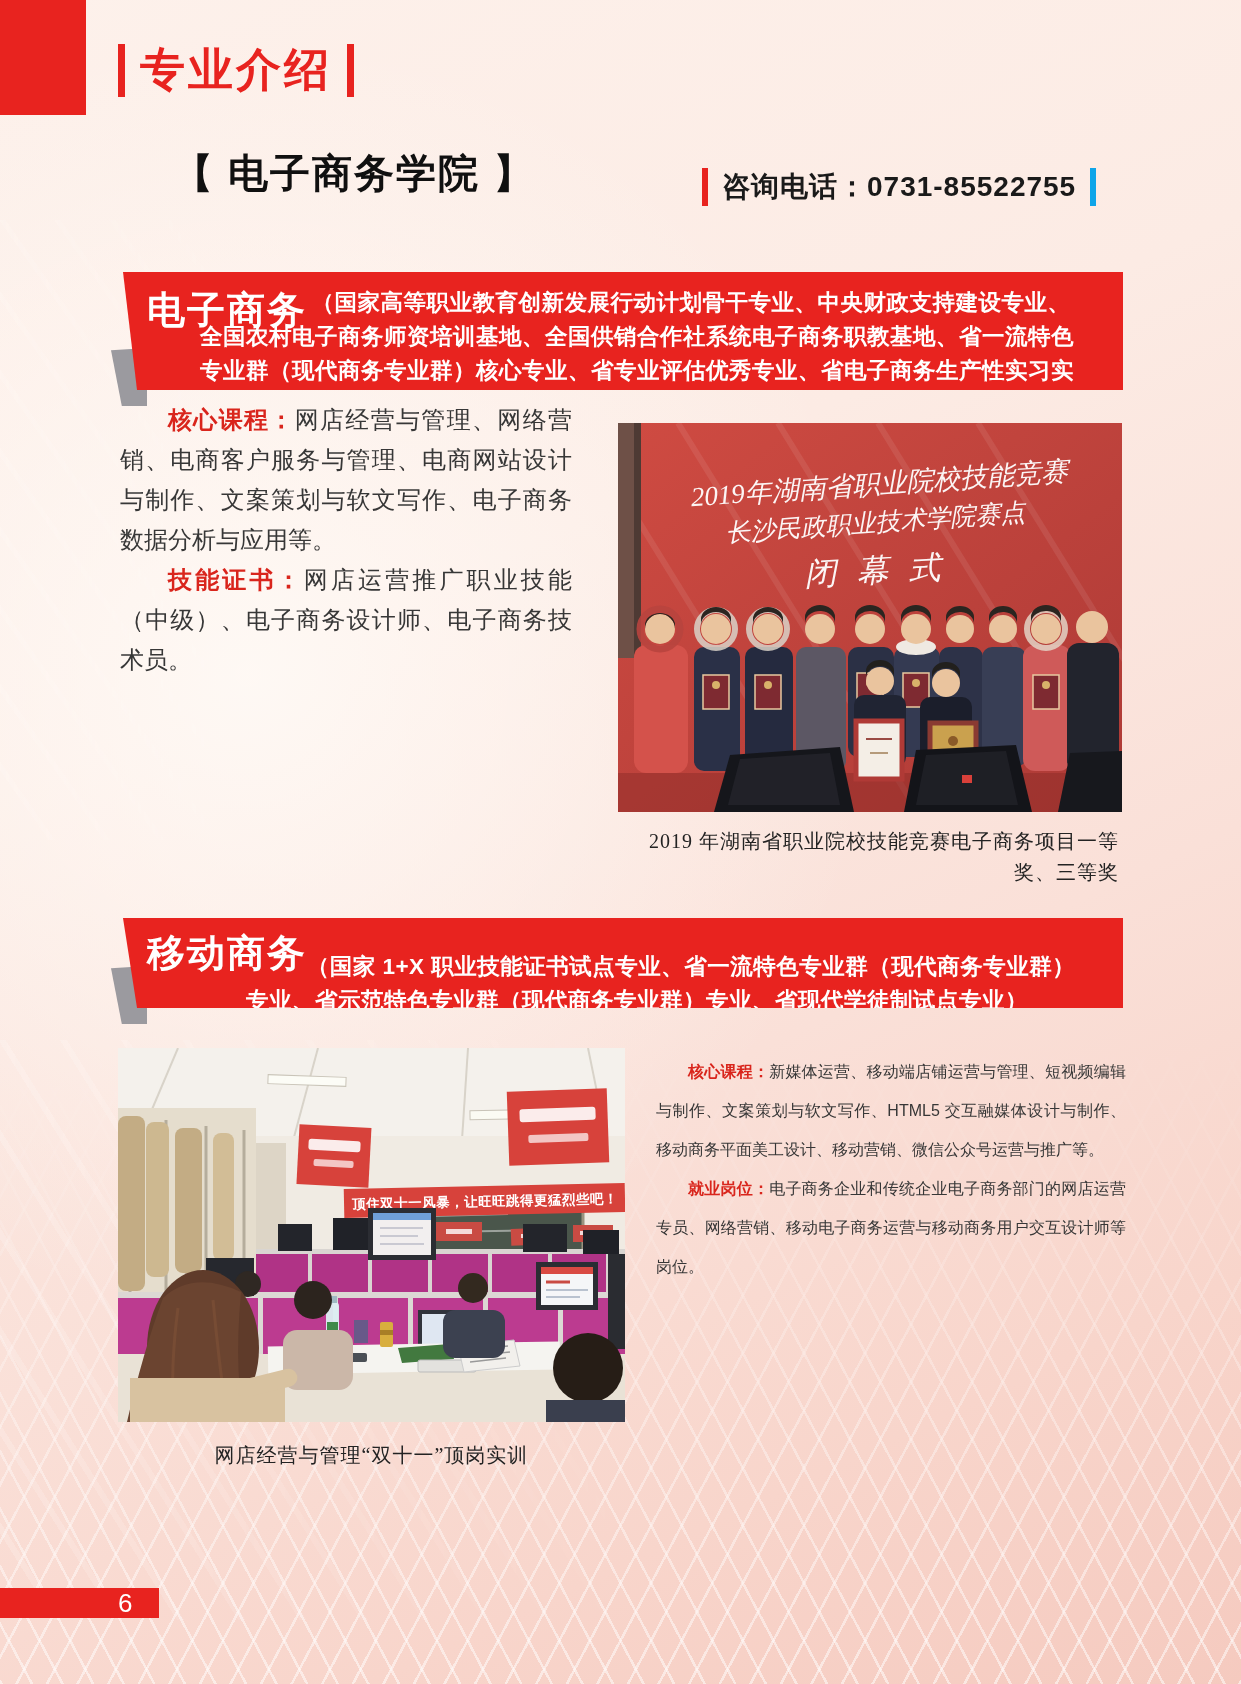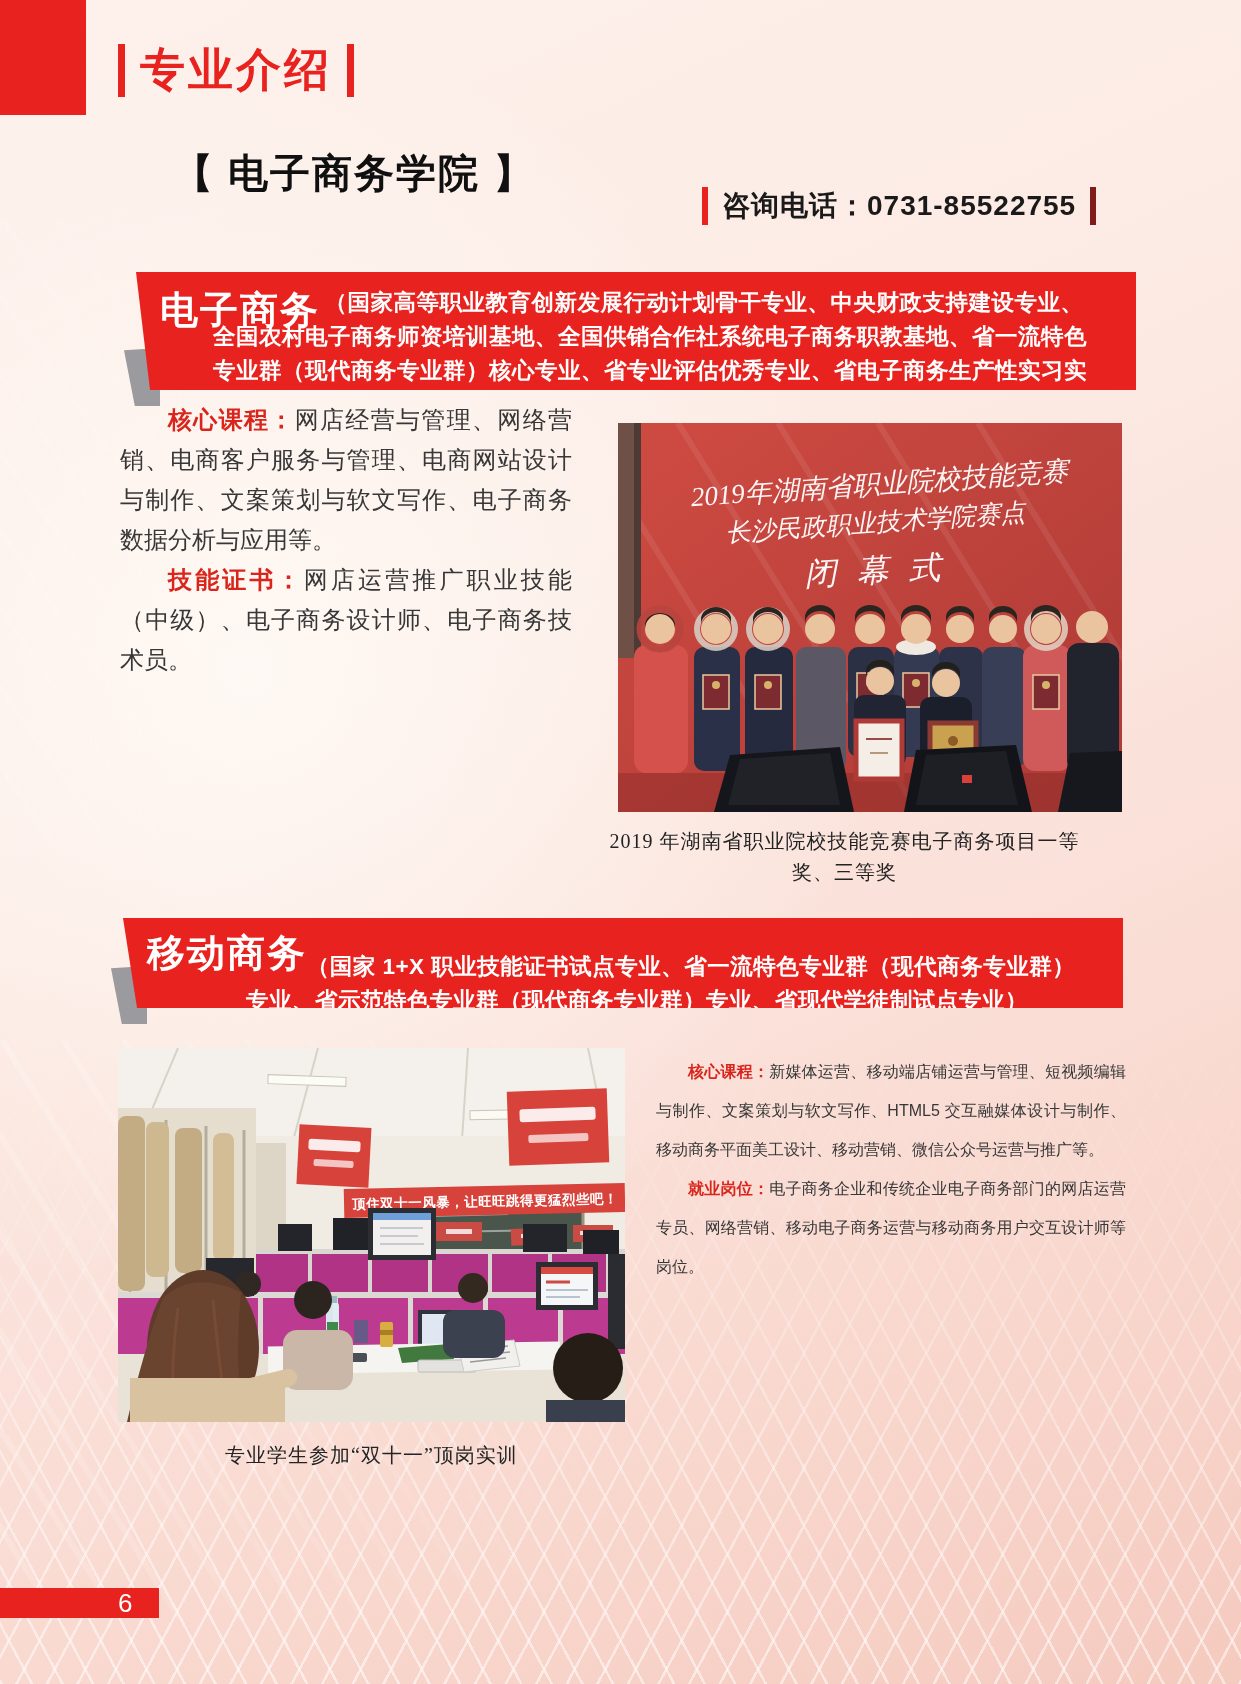--- a/index.html
+++ b/index.html
@@ -35,22 +35,22 @@
   .corner{left:0;top:0;width:86px;height:115px;background:#e8231f;}
   .section-heading{
     left:118px;top:44px;font-size:45px;font-weight:bold;color:#e8231f;letter-spacing:3px;
     border-left:7px solid #e8231f;border-right:7px solid #e8231f;padding:2px 15px;line-height:1.08;
   }
   .page-title{
     left:173px;top:146px;font-family:Liberation Sans, sans-serif;font-weight:bold;font-size:40px;
     color:#101010;letter-spacing:2px;white-space:nowrap;
   }
   .phone{
-    left:702px;top:187px;font-size:28px;font-weight:bold;color:#1a1a1a;white-space:nowrap;
-    border-left:6px solid #e8231f;border-right:6px solid #7f1d1d;padding:3px 14px;line-height:1.15;letter-spacing:1px;
+    left:702px;top:168px;font-size:28px;font-weight:bold;color:#1a1a1a;white-space:nowrap;
+    border-left:6px solid #e8231f;border-right:6px solid #0ea5e9;padding:3px 14px;line-height:1.15;letter-spacing:1px;
   }
   .banner{
     left:123px;width:1000px;background:#e8231f;color:#fff;box-sizing:border-box;
     clip-path:polygon(0 0,100% 0,100% 100%,1.4% 100%);
   }
   .banner-wrap{left:109px;}
   .banner-wrap .fold{
     position:absolute;left:2px;bottom:-16px;width:36px;height:58px;background:#9b9a9f;
     clip-path:polygon(0 4%,100% 0,100% 100%,30% 100%);
   }
@@ -63,21 +63,21 @@
   #banner2{top:0;height:90px;padding-top:32px;}
   .copy{color:#373737;text-align:justify;}
   .copy p{margin:0;text-indent:2em;}
   .copy .lead{color:#d9251c;font-weight:bold;}
   #copy1{left:120px;top:400px;width:452px;font-size:24px;line-height:40px;}
   #copy2{left:656px;top:1052px;width:470px;font-size:16px;line-height:39px;}
   .photo{overflow:hidden;background:#c2423c;}
   #photo1{left:618px;top:423px;width:504px;height:389px;}
   #photo2{left:118px;top:1048px;width:507px;height:374px;background:#e9e2d6;}
   .caption{font-family:"Liberation Serif",serif;color:#232323;font-size:20px;letter-spacing:1px;line-height:31px;}
-  #caption1{left:592px;top:826px;width:505px;text-align:center;}
+  #caption1{left:614px;top:826px;width:505px;text-align:right;}
   #caption2{left:118px;top:1440px;width:507px;text-align:center;}
   .page-num-bar{
     left:0;top:1588px;width:159px;height:30px;background:#e8231f;color:#fff;
     font-size:26px;line-height:30px;box-sizing:border-box;padding-left:118px;
   }
   svg{display:block;}
 </style>
 </head>
 <body>
 
@@ -86,21 +86,21 @@
 <div class="bg-rays-top"></div>
 
 <div class="abs corner"></div>
 
 <div class="abs section-heading">专业介绍</div>
 
 <div class="abs page-title">【 电子商务学院 】</div>
 
 <div class="abs phone">咨询电话：0731-85522755</div>
 
-<div class="abs banner-wrap" style="top:272px;left:122px;width:1014px;height:118px;">
+<div class="abs banner-wrap" style="top:272px;left:109px;width:1014px;height:118px;">
   <div class="fold"></div>
   <div class="banner abs" id="banner1" style="left:14px;">
     <div class="label">电子商务</div>
     <div class="desc">（国家高等职业教育创新发展行动计划骨干专业、中央财政支持建设专业、全国农村电子商务师资培训基地、全国供销合作社系统电子商务职教基地、省一流特色专业群（现代商务专业群）核心专业、省专业评估优秀专业、省电子商务生产性实习实训基地）</div>
   </div>
 </div>
 
 <div class="abs copy" id="copy1">
   <p><span class="lead">核心课程：</span><span>网店经营与管理、网络营销、电商客户服务与管理、电商网站设计与制作、文案策划与软文写作、电子商务数据分析与应用等。</span></p>
   <p><span class="lead">技能证书：</span><span>网店运营推广职业技能（中级）、电子商务设计师、电子商务技术员。</span></p>
@@ -380,21 +380,21 @@
         </g>
       <rect x="12" y="330" width="155" height="44" fill="#d8c2a0"></rect>
       <rect x="118" y="326" width="62" height="18" rx="9" fill="#d8c2a0" transform="rotate(-14 149 335)"></rect>
 
       <circle cx="470" cy="320" r="35" fill="#261d16"></circle>
       <rect x="428" y="352" width="79" height="22" fill="#3a3f4e"></rect>
     </g>
   </svg>
 </div>
 
-<div class="abs caption" id="caption2">专业学生参加“双十一”顶岗实训</div>
+<div class="abs caption" id="caption2">网店经营与管理“双十一”顶岗实训</div>
 
 <div class="abs copy" id="copy2">
   <p><span class="lead">核心课程：</span><span>新媒体运营、移动端店铺运营与管理、短视频编辑与制作、文案策划与软文写作、HTML5 交互融媒体设计与制作、移动商务平面美工设计、移动营销、微信公众号运营与推广等。</span></p>
   <p><span class="lead">就业岗位：</span><span>电子商务企业和传统企业电子商务部门的网店运营专员、网络营销、移动电子商务运营与移动商务用户交互设计师等岗位。</span></p>
 </div>
 
 <div class="abs page-num-bar">
   <span>6</span>
 </div>
 

